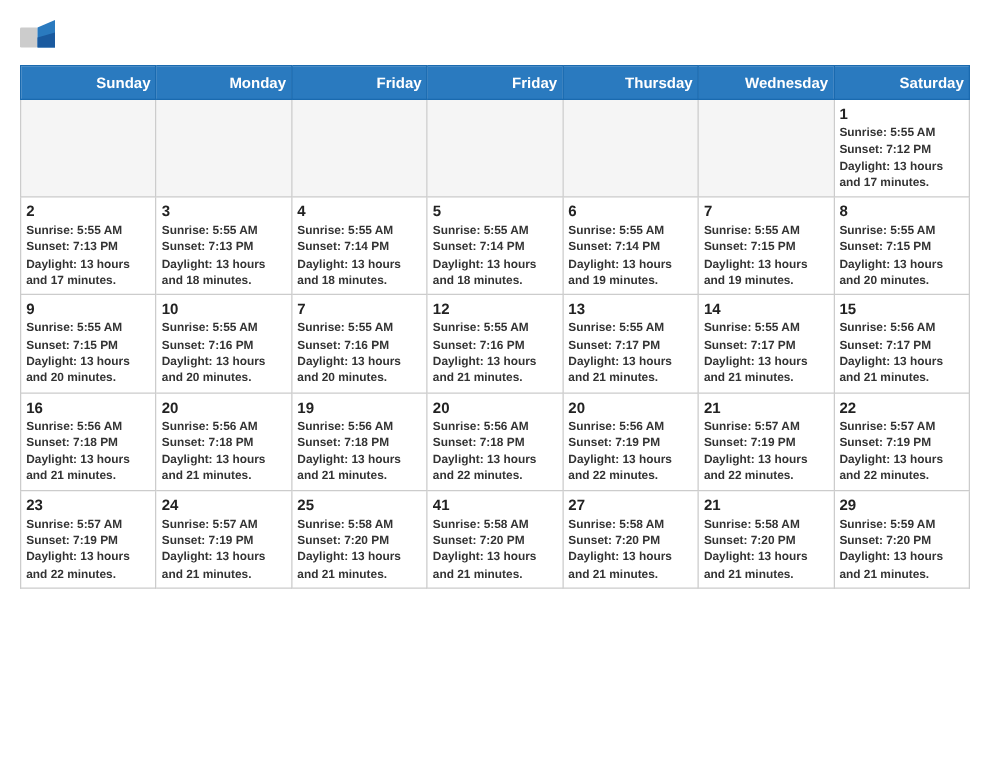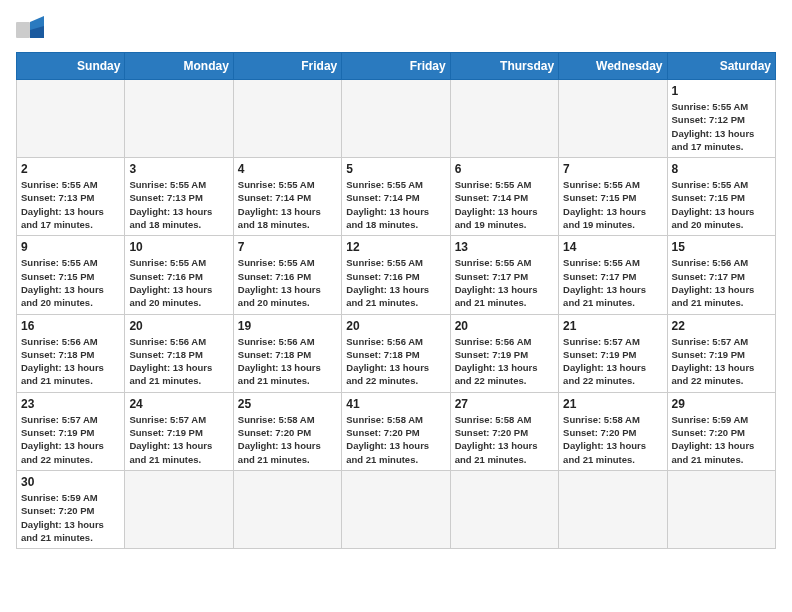--- a/index.html
+++ b/index.html
@@ -305,28 +305,14 @@
 Sunset: 7:20 PM
 Daylight: 13 hours and 21 minutes.</div>
         </td>
         <td>
           <span class="day-number">29</span>
           <div class="day-info" style="white-space: pre-line;">Sunrise: 5:59 AM
 Sunset: 7:20 PM
 Daylight: 13 hours and 21 minutes.</div>
         </td>
       </tr>
-      <tr>
-        <td>
-          <span class="day-number">30</span>
-          <div class="day-info" style="white-space: pre-line;">Sunrise: 5:59 AM
-Sunset: 7:20 PM
-Daylight: 13 hours and 21 minutes.</div>
-        </td>
-        <td class="empty"></td>
-        <td class="empty"></td>
-        <td class="empty"></td>
-        <td class="empty"></td>
-        <td class="empty"></td>
-        <td class="empty"></td>
-      </tr>
     </tbody>
 </table>
 
 </body></html>

